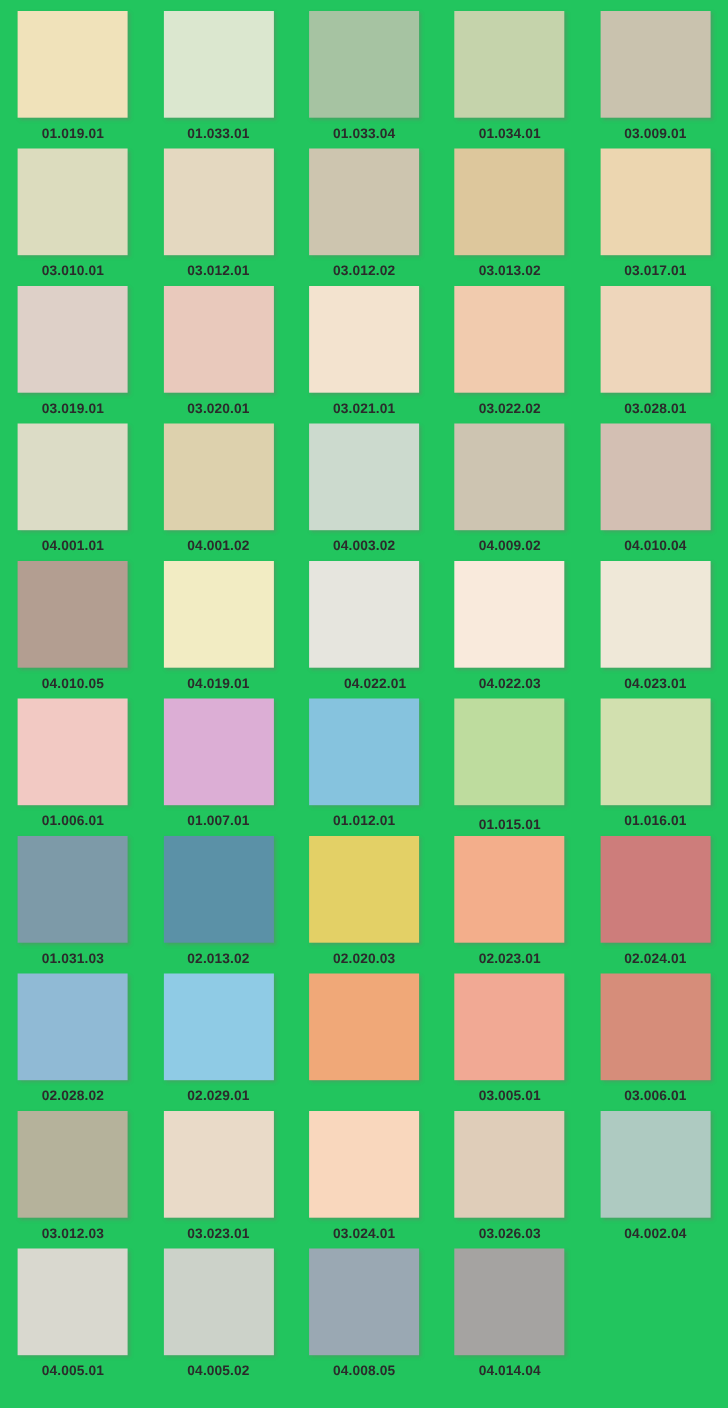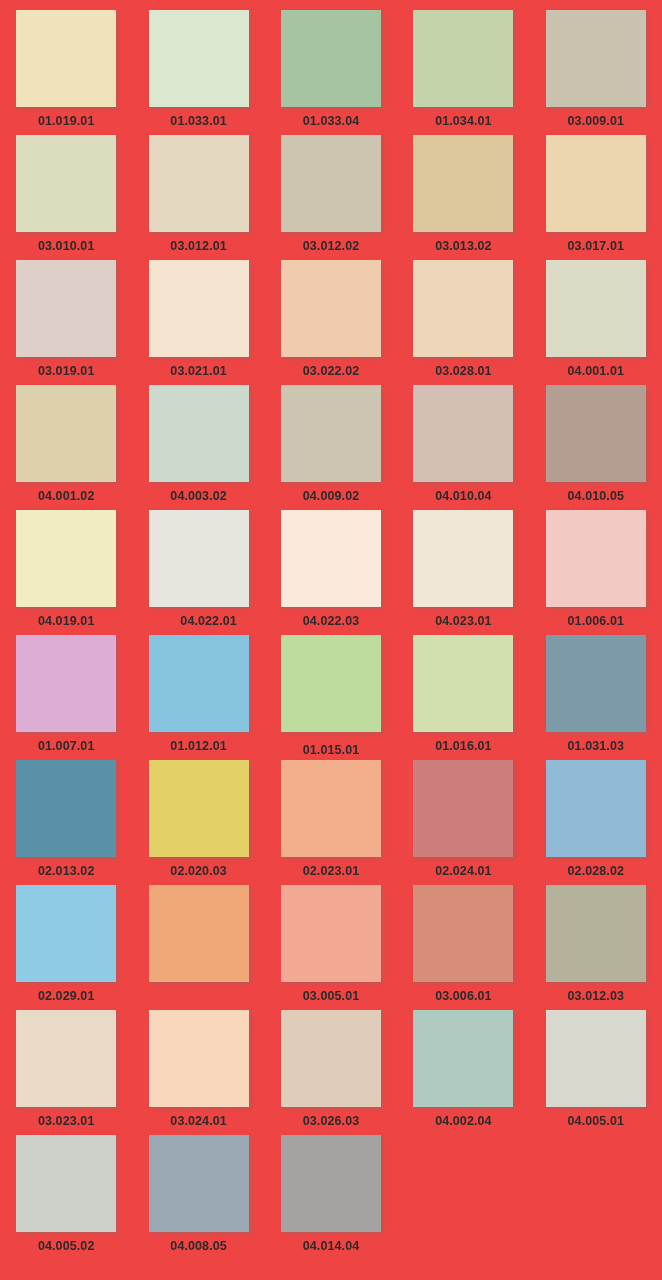--- a/index.html
+++ b/index.html
@@ -49,21 +49,21 @@
     color: #2b2b2b;
     letter-spacing: 0.1px;
     line-height: 1;
     text-align: center;
     white-space: nowrap;
   }
 </style>
 </head>
 <body>
 
-<div id="palette-page" style="background: #ef4444;">
+<div id="palette-page" style="background: #22c55e;">
   <div id="swatch-grid">
       <div class="swatch-cell">
         <div class="swatch-chip" style="background: rgb(240, 226, 186);"></div>
         <div class="swatch-label" style="color: rgb(43, 43, 43);">01.019.01</div>
       </div>
       <div class="swatch-cell">
         <div class="swatch-chip" style="background: rgb(219, 231, 207);"></div>
         <div class="swatch-label" style="color: rgb(43, 43, 43);">01.033.01</div>
       </div>
       <div class="swatch-cell">
@@ -94,20 +94,24 @@
         <div class="swatch-chip" style="background: rgb(221, 199, 156);"></div>
         <div class="swatch-label" style="color: rgb(43, 43, 43);">03.013.02</div>
       </div>
       <div class="swatch-cell">
         <div class="swatch-chip" style="background: rgb(236, 214, 176);"></div>
         <div class="swatch-label" style="color: rgb(43, 43, 43);">03.017.01</div>
       </div>
       <div class="swatch-cell">
         <div class="swatch-chip" style="background: rgb(222, 208, 200);"></div>
         <div class="swatch-label" style="color: rgb(43, 43, 43);">03.019.01</div>
+      </div>
+      <div class="swatch-cell">
+        <div class="swatch-chip" style="background: rgb(233, 201, 188);"></div>
+        <div class="swatch-label" style="color: rgb(43, 43, 43);">03.020.01</div>
       </div>
       <div class="swatch-cell">
         <div class="swatch-chip" style="background: rgb(243, 227, 207);"></div>
         <div class="swatch-label" style="color: rgb(43, 43, 43);">03.021.01</div>
       </div>
       <div class="swatch-cell">
         <div class="swatch-chip" style="background: rgb(241, 203, 174);"></div>
         <div class="swatch-label" style="color: rgb(43, 43, 43);">03.022.02</div>
       </div>
       <div class="swatch-cell">

